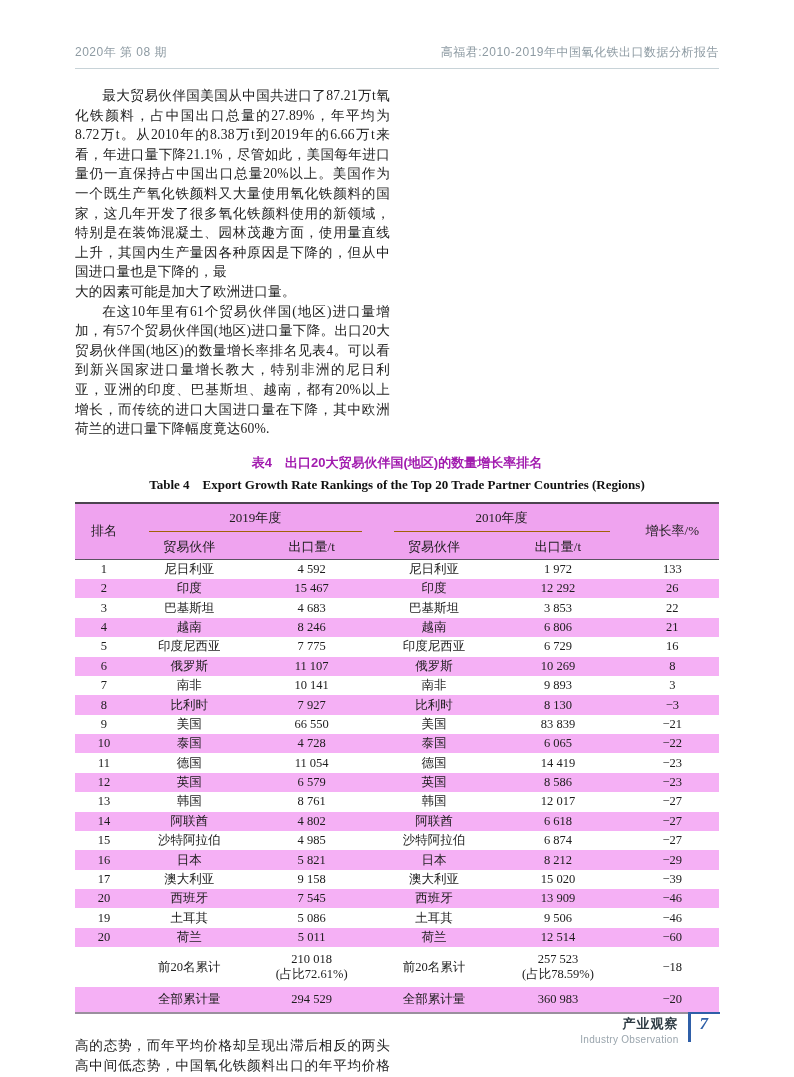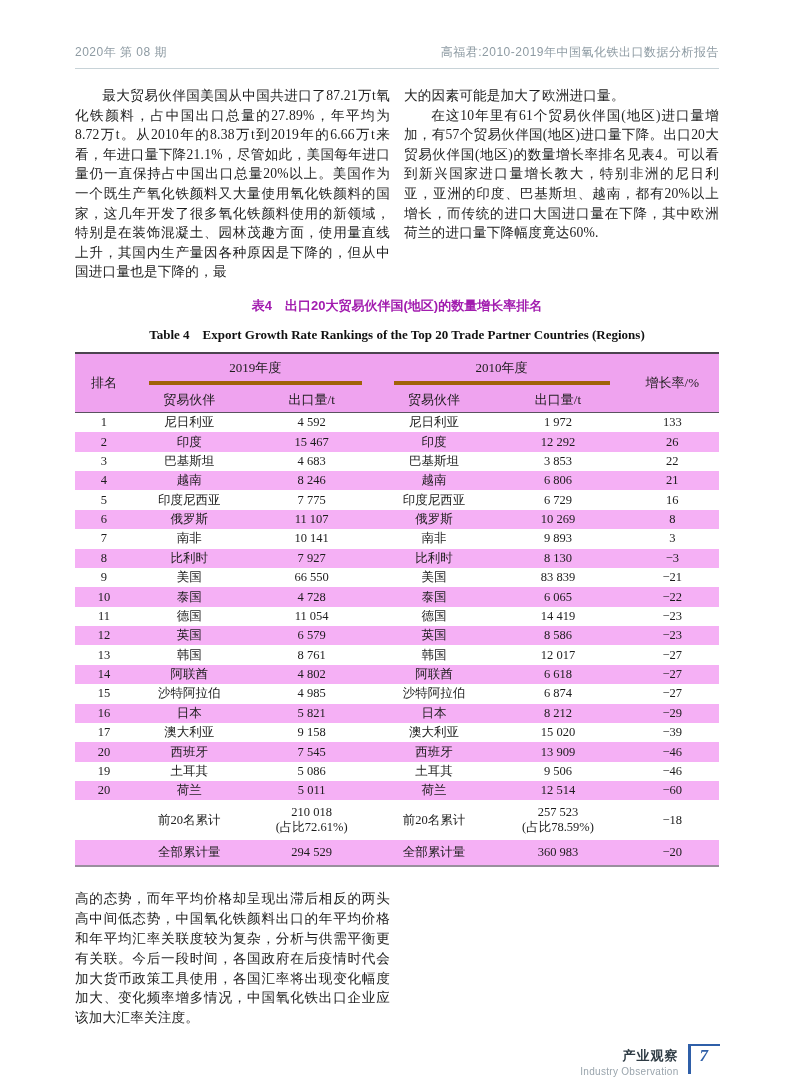--- a/index.html
+++ b/index.html
@@ -17,53 +17,53 @@
 
   
   .page-header {
     display:flex; justify-content:space-between; align-items:flex-end;
     font-family:"Liberation Sans","DejaVu Sans",sans-serif;
     font-size:12px; color:#8e9ba3; letter-spacing:0.5px;
     padding-bottom:7px; border-bottom:1px solid #c8d3d8;
   }
 
   
-  .two-col { display:flex; gap:14px; margin-top:17px; }
+  .two-col { display:flex; margin-top:17px;flex-direction:column; }
   .col { width:315px; }
   .two-col p {
     font-size:13.6px; line-height:19.6px; text-align:justify;
     letter-spacing:0.2px;
   }
   p.indent { text-indent:2em; }
   p.noindent { text-indent:0; }
 
   
   .tbl-caption-cn {
     margin-top:15px; text-align:center; font-weight:bold; font-size:13px;
     font-family:"Liberation Sans","DejaVu Sans",sans-serif; color:#a21caf;
   }
   .tbl-caption-en {
-    margin-top:11px; text-align:center; font-weight:bold; font-size:13px;
+    margin-top:4px; text-align:center; font-weight:bold; font-size:13px;
     font-family:"Liberation Serif","DejaVu Serif",serif; color:#111;
   }
 
   
   table.rank-table {
     width:644px; margin-top:8px; border-collapse:collapse;
     font-size:12.5px; table-layout:fixed;
     border-top:2px solid #4c4450; border-bottom:2px solid #9a8f9e;
   }
   table.rank-table thead { background:#efa3ef; }
   table.rank-table thead th {
     font-weight:normal; font-size:13px; padding:3px 2px; vertical-align:middle;
   }
   table.rank-table thead tr:first-child { border-bottom:none; }
   table.rank-table thead { border-bottom:1.5px solid #5a5260; }
   span.year-span {
-    display:block; border-bottom:4px solid #a16207;
+    display:block; border-bottom:1px solid #a16207;
     padding:2px 0 4px 0; margin:0 14px;
   }
   table.rank-table td {
     text-align:center; padding:2.2px 2px; line-height:15px;
     white-space:pre-line;
   }
   table.rank-table th { text-align:center; }
   tr.stripe { background:#f5b0f5; }
   tr.summary td { padding-top:5px; padding-bottom:5px; }
 
@@ -72,21 +72,21 @@
     font-family:"Liberation Sans","DejaVu Sans",sans-serif;
     font-weight:bold; font-size:17.5px; color:#cb00cb;
     margin:0 0 9px 0; letter-spacing:1px;
   }
   .section-head .sec-num { margin-right:14px; }
   .two-col.bottom { margin-top:22px; }
   .two-col.bottom p { font-size:13.6px; line-height:19.8px; }
 
   
   .page-footer {
-    position:absolute; right:74px; bottom:0;
+    position:absolute; right:74px; bottom:32px;
     display:flex; align-items:flex-start;
   }
   .footer-col { text-align:right; padding-top:3px; }
   .footer-cn {
     font-family:"Liberation Sans","DejaVu Sans",sans-serif;
     font-weight:bold; font-size:13px; color:#2e3b44; letter-spacing:1px;
   }
   .footer-en {
     font-family:"Liberation Sans","DejaVu Sans",sans-serif;
     font-size:10px; color:#9aa5ad; margin-top:1px; letter-spacing:0.3px;

